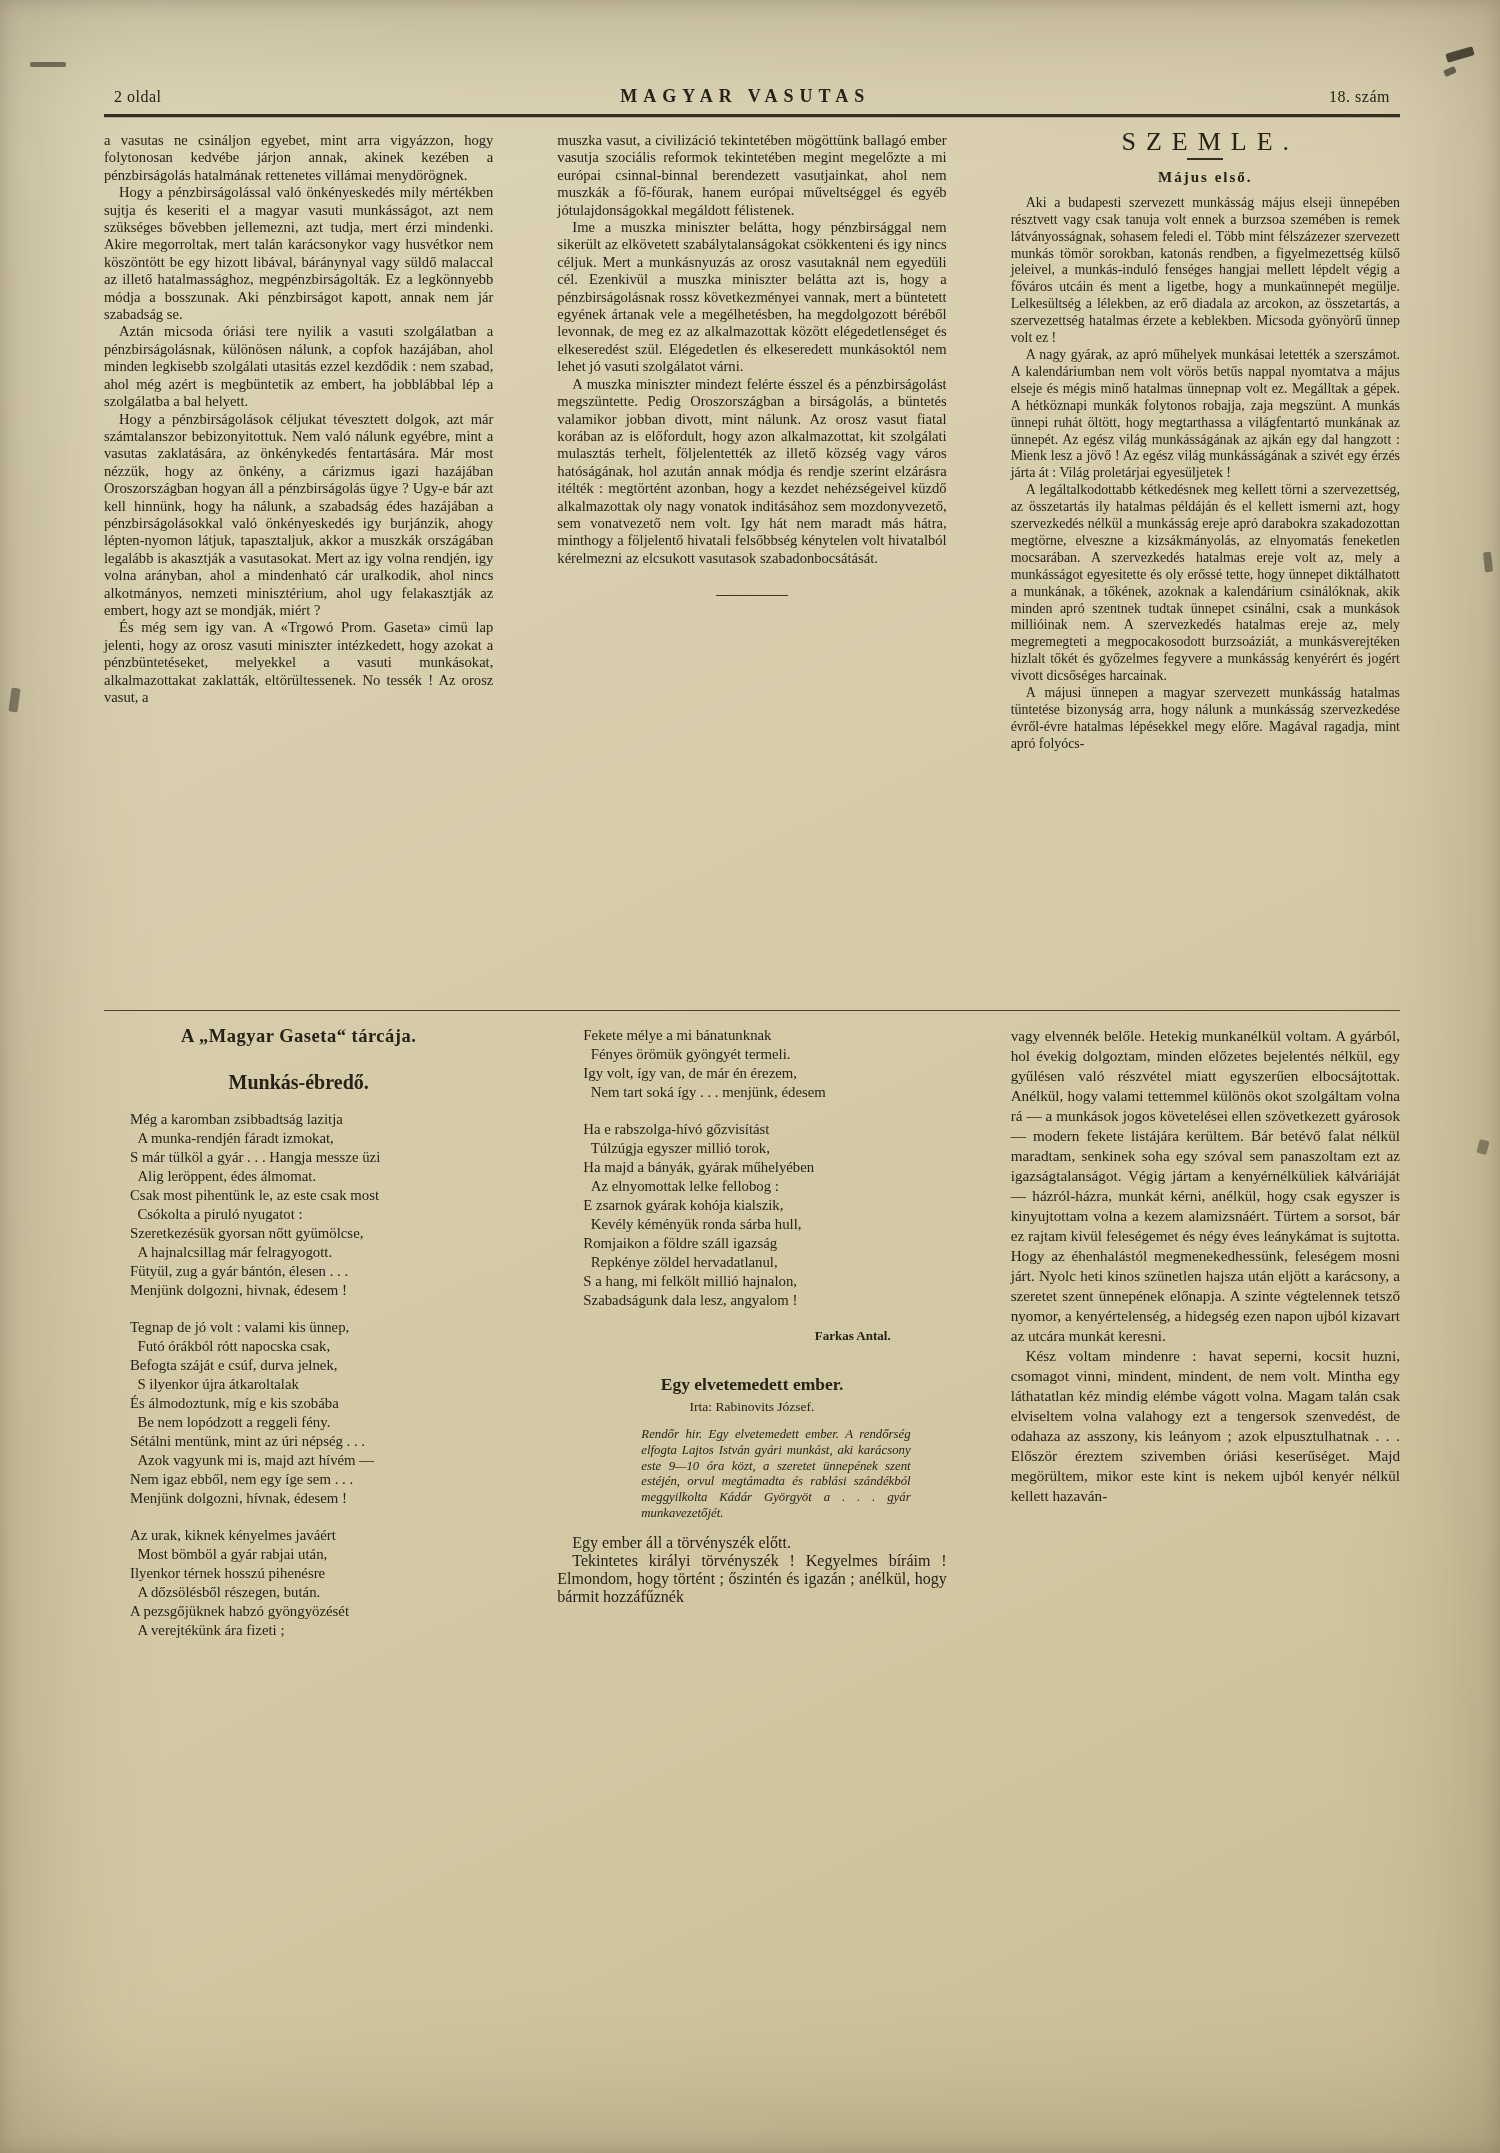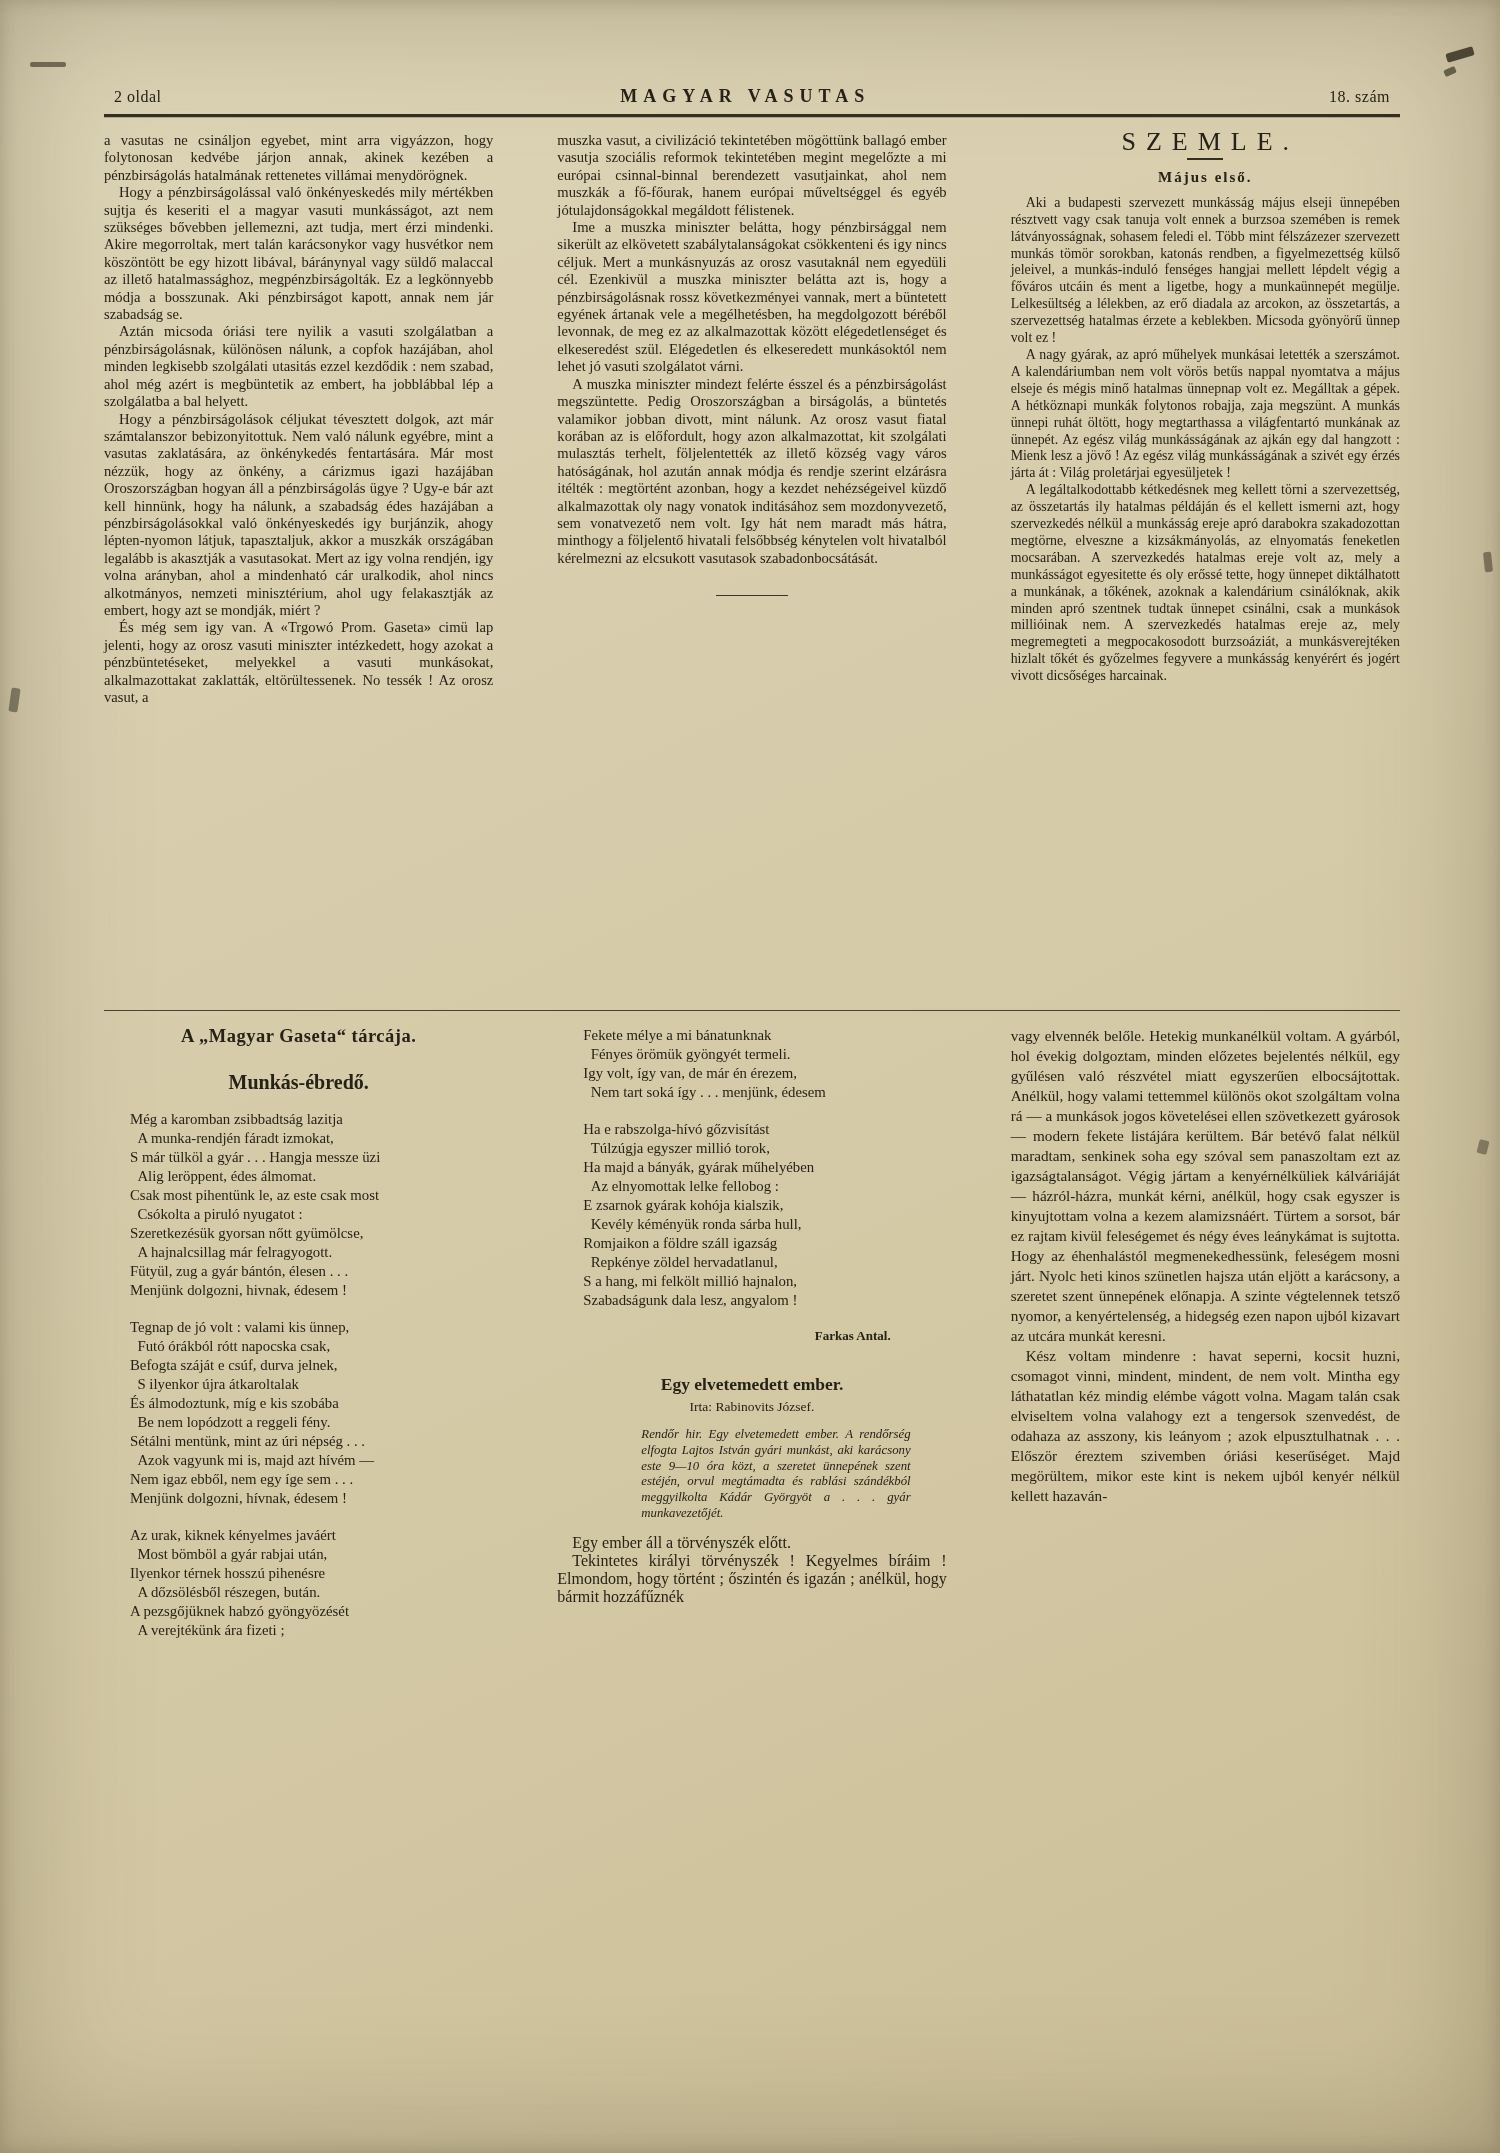--- a/index.html
+++ b/index.html
@@ -100,20 +100,21 @@
     </div>
 
     <div class="col col-3">
       <div class="szemle-title">SZEMLE.</div>
       <div class="szemle-dash"></div>
       <div class="szemle-sub">Május első.</div>
       <div>
           <p class="para">Aki a budapesti szervezett munkásság május elseji ünnepében résztvett vagy csak tanuja volt ennek a burzsoa szemében is remek látványosságnak, sohasem feledi el. Több mint félszázezer szervezett munkás tömör sorokban, katonás rendben, a figyelmezettség külső jeleivel, a munkás-induló fenséges hangjai mellett lépdelt végig a főváros utcáin és ment a ligetbe, hogy a munkaünnepét megülje. Lelkesültség a lélekben, az erő diadala az arcokon, az összetartás, a szervezettség hatalmas érzete a keblekben. Micsoda gyönyörű ünnep volt ez !</p>
           <p class="para">A nagy gyárak, az apró műhelyek munkásai letették a szerszámot. A kalendáriumban nem volt vörös betűs nappal nyomtatva a május elseje és mégis minő hatalmas ünnepnap volt ez. Megálltak a gépek. A hétköznapi munkák folytonos robajja, zaja megszünt. A munkás ünnepi ruhát öltött, hogy megtarthassa a világfentartó munkának az ünnepét. Az egész világ munkásságának az ajkán egy dal hangzott : Mienk lesz a jövő ! Az egész világ munkásságának a szivét egy érzés járta át : Világ proletárjai egyesüljetek !</p>
           <p class="para">A legáltalkodottabb kétkedésnek meg kellett törni a szervezettség, az összetartás ily hatalmas példáján és el kellett ismerni azt, hogy szervezkedés nélkül a munkásság ereje apró darabokra szakadozottan megtörne, elveszne a kizsákmányolás, az elnyomatás feneketlen mocsarában. A szervezkedés hatalmas ereje volt az, mely a munkásságot egyesitette és oly erőssé tette, hogy ünnepet diktálhatott a munkának, a tőkének, azoknak a kalendárium csinálóknak, akik minden apró szentnek tudtak ünnepet csinálni, csak a munkások millióinak nem. A szervezkedés hatalmas ereje az, mely megremegteti a megpocakosodott burzsoáziát, a munkásverejtéken hizlalt tőkét és győzelmes fegyvere a munkásság kenyérért és jogért vivott dicsőséges harcainak.</p>
+          <p class="para">A májusi ünnepen a magyar szervezett munkásság hatalmas tüntetése bizonyság arra, hogy nálunk a munkásság szervezkedése évről-évre hatalmas lépésekkel megy előre. Magával ragadja, mint apró folyócs-</p>
         </div>
     </div>
   </div>
 
   <div class="section-rule"></div>
 
   <div class="cols">
     <div class="col">
       <div class="tarca-title">A „Magyar Gaseta“ tárcája.</div>
       <div class="poem-title">Munkás-ébredő.</div>

